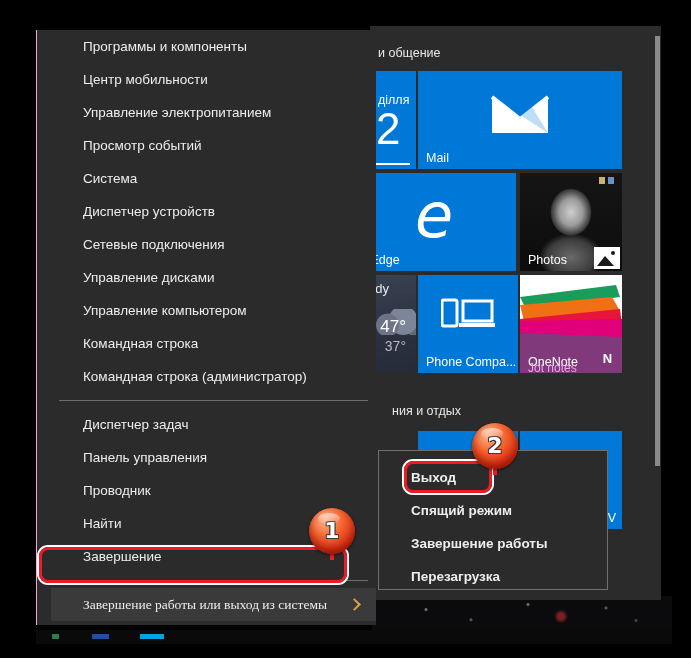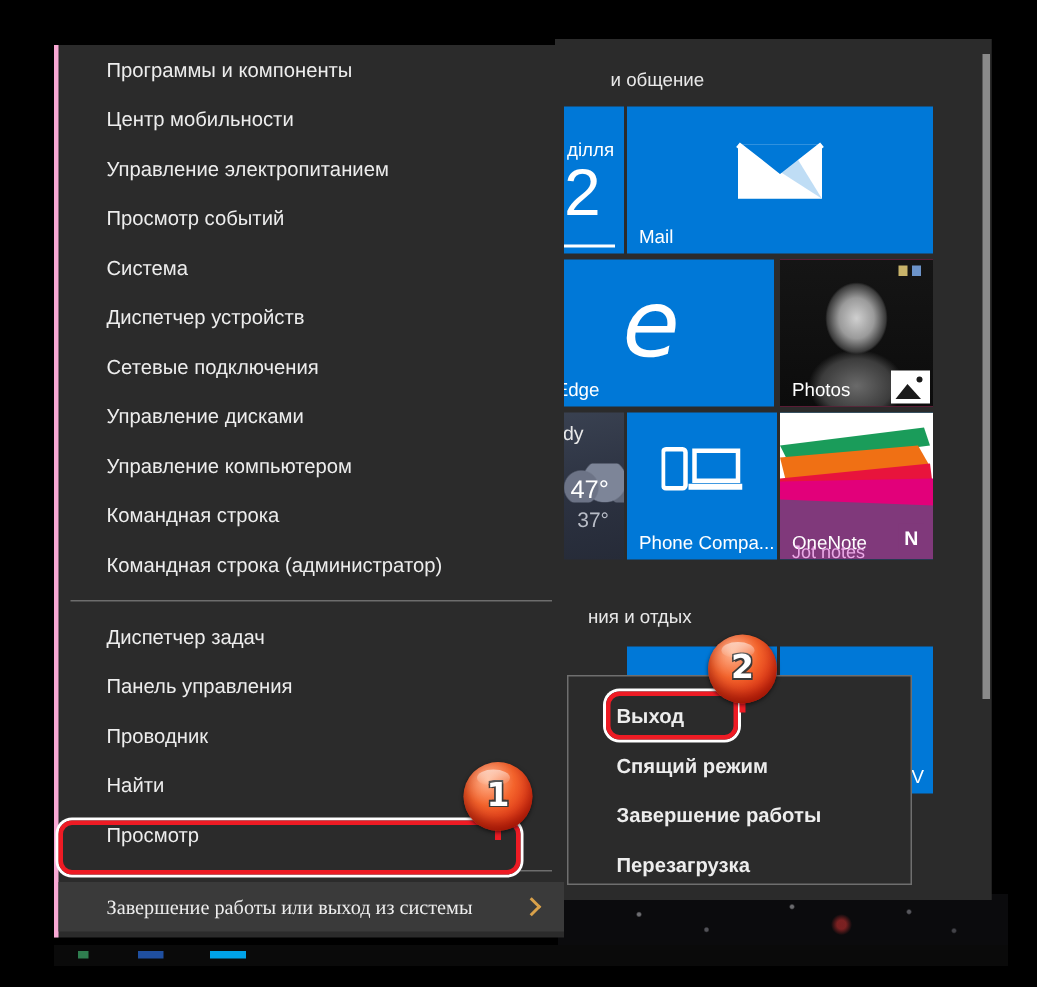--- a/index.html
+++ b/index.html
@@ -110,21 +110,21 @@
   }
   .onenote-n {
     position: absolute; right: 6px; bottom: 5px; width: 17px; height: 19px;
     background: #80397b; color: #fff; font-size: 13px; font-weight: bold;
     text-align: center; line-height: 19px;
   }
 
   
   .winx {
     position: absolute; left: 36px; top: 30px; width: 340px; height: 595px;
-    background: #2b2b2b; border-left: 3px solid #f9a8d4;
+    background: #2b2b2b; border-left: 1px solid #f9a8d4; padding-left: 14px;
   }
   .winx-item {
     position: relative; height: 33px; line-height: 33px;
     color: #ededed; font-size: 13.5px; padding-left: 32px; white-space: nowrap;
   }
   .winx-item.sub::after {
     content: ""; position: absolute; right: 17px; top: 12px;
     width: 7px; height: 7px; border-right: 2px solid #d9a14a;
     border-top: 2px solid #d9a14a; transform: rotate(45deg);
   }
@@ -177,21 +177,21 @@
 <body>
 
 <div id="root">
 
   <div class="desktop">
     <div class="wallpaper"></div>
   </div>
 
   <div class="startmenu">
 
-    <div class="group-label" style="left:8px; top:20px;margin-left:29px;">и общение</div>
+    <div class="group-label" style="left:8px; top:20px;">и общение</div>
 
     <div class="tile" style="left:-18px; top:45px; width:64px; height:98px;">
       <div style="position:absolute;left:26px;top:22px;color:#fff;font-size:12.5px;">ділля</div>
       <div style="position:absolute;left:24px;top:36px;color:#fff;font-size:44px;font-weight:300;line-height:1;">2</div>
       <div style="position:absolute;left:24px;top:92px;width:34px;height:2px;background:#fff;"></div>
     </div>
 
     <div class="tile" style="left:48px; top:45px; width:204px; height:98px;">
       <div class="mail-env">
         <svg width="60" height="42" viewBox="0 0 60 42">
@@ -279,21 +279,21 @@
       <div class="winx-item">Командная строка (администратор)</div>
     </div>
 
     <div class="winx-sep"></div>
 
     <div>
       <div class="winx-item">Диспетчер задач</div>
       <div class="winx-item">Панель управления</div>
       <div class="winx-item">Проводник</div>
       <div class="winx-item">Найти</div>
-      <div class="winx-item">Просмотр</div>
+      <div class="winx-item">Завершение</div>
     </div>
 
     <div class="winx-sep"></div>
 
     <div>
       <div class="winx-item sub active">Завершение работы или выход из системы</div>
       <div class="winx-item">Рабочий стол</div>
     </div>
   </div>
 

